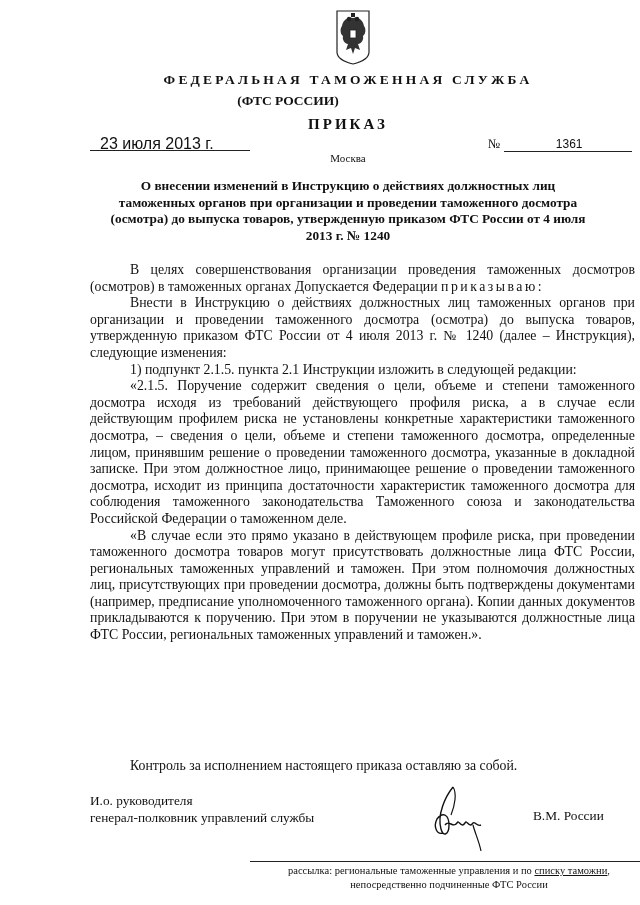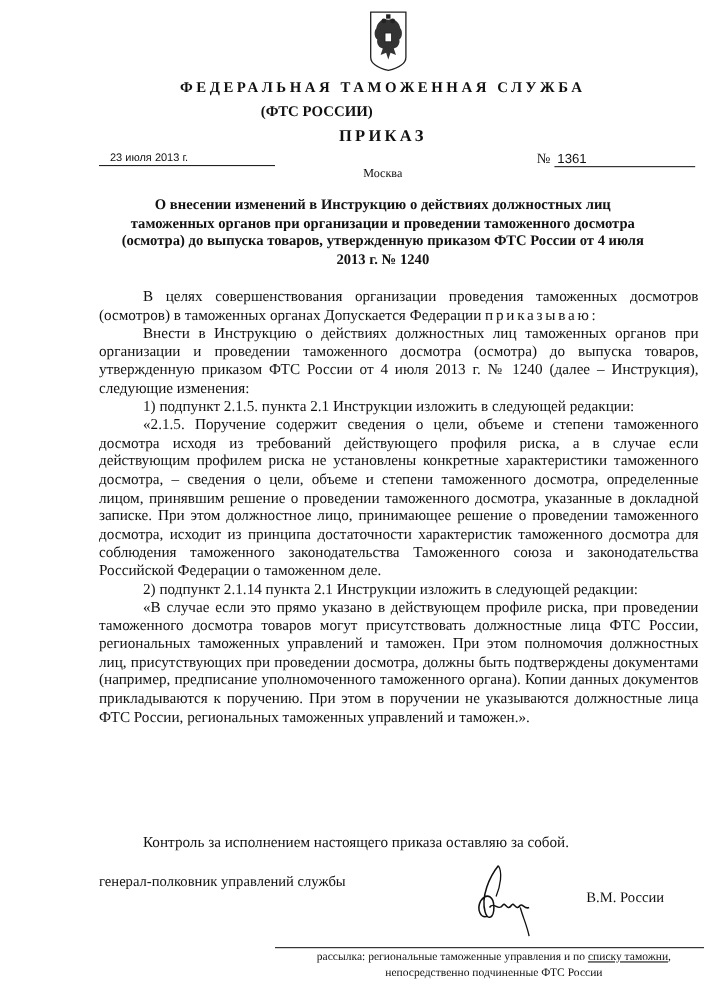--- a/index.html
+++ b/index.html
@@ -5,24 +5,24 @@
   html, body { margin: 0; padding: 0; background: #ffffff; }
   body { width: 640px; height: 905px; position: relative; overflow: hidden;
          font-family: "Liberation Serif", "DejaVu Serif", serif; color: #111; }
   .abs { position: absolute; margin-left: 28px; }
   .emblem { left: 306px; top: 8px; width: 38px; height: 58px; }
   .agency { left: 0; width: 640px; top: 72px; text-align: center; font-weight: bold;
             font-size: 13.5px; letter-spacing: 3.2px; }
   .agency-sub { left: 0; width: 520px; top: 93px; text-align: center; font-weight: bold; font-size: 13.5px; }
   .order-title { left: 0; width: 640px; top: 116px; text-align: center; font-weight: bold; font-size: 15px; letter-spacing: 3px; }
   .date { left: 62px; top: 137px; width: 160px; font-family: "Liberation Sans", "DejaVu Sans", sans-serif;
-          font-size: 10px; border-bottom: 1px solid #222; height: 14px; line-height: 14px; padding-left: 10px; box-sizing: border-box; }
+          font-size: 16px; border-bottom: 1px solid #222; height: 14px; line-height: 14px; padding-left: 10px; box-sizing: border-box; }
   .numwrap { left: 460px; top: 137px; width: 160px; height: 15px; font-size: 13px; line-height: 14px; }
   .num-sign { display: inline-block; }
-  .num-val { display: inline-block; width: 128px; border-bottom: 1px solid #222; font-family: "Liberation Sans", "DejaVu Sans", sans-serif; font-size: 12px; padding-left: 3px; box-sizing: border-box; }
+  .num-val { display: inline-block; width: 128px; border-bottom: 1px solid #222; font-family: "Liberation Sans", "DejaVu Sans", sans-serif; font-size: 12px; padding-left: 3px; box-sizing: border-box; text-align: center; }
   .city { left: 0; width: 640px; top: 152px; text-align: center; font-size: 11px; }
   .heading { left: 80px; width: 480px; top: 178px; text-align: center; font-weight: bold; font-size: 13.3px; line-height: 16.5px; }
   .body { left: 62px; width: 545px; top: 262px; font-size: 13.8px; line-height: 16.6px; text-align: justify; }
   .body p { margin: 0; text-indent: 40px; }
   .spaced { letter-spacing: 2.5px; }
   .control { left: 62px; width: 545px; top: 758px; font-size: 13.8px; line-height: 16.6px; text-indent: 40px; }
   .signer { left: 62px; top: 792px; font-size: 13.3px; line-height: 17px; }
   .signature { left: 395px; top: 785px; width: 75px; height: 68px; }
   .signer-name { left: 505px; top: 808px; font-size: 13.3px; }
   .dist-line { left: 222px; top: 861px; width: 398px; border-top: 1px solid #222; }
@@ -54,27 +54,27 @@
 </div>
 <div class="abs city">Москва</div>
 
 <div class="abs heading">О внесении изменений в Инструкцию о действиях должностных лиц таможенных органов при организации и проведении таможенного досмотра (осмотра) до выпуска товаров, утвержденную приказом ФТС России от 4 июля 2013 г. № 1240</div>
 
 <div class="abs body">
   <p><span>В целях совершенствования организации проведения таможенных досмотров (осмотров) в таможенных органах Допускается Федерации </span><span class="spaced">приказываю:</span></p>
   <p>Внести в Инструкцию о действиях должностных лиц таможенных органов при организации и проведении таможенного досмотра (осмотра) до выпуска товаров, утвержденную приказом ФТС России от 4 июля 2013 г. № 1240 (далее – Инструкция), следующие изменения:</p>
   <p>1) подпункт 2.1.5. пункта 2.1 Инструкции изложить в следующей редакции:</p>
   <p>«2.1.5. Поручение содержит сведения о цели, объеме и степени таможенного досмотра исходя из требований действующего профиля риска, а в случае если действующим профилем риска не установлены конкретные характеристики таможенного досмотра, – сведения о цели, объеме и степени таможенного досмотра, определенные лицом, принявшим решение о проведении таможенного досмотра, указанные в докладной записке. При этом должностное лицо, принимающее решение о проведении таможенного досмотра, исходит из принципа достаточности характеристик таможенного досмотра для соблюдения таможенного законодательства Таможенного союза и законодательства Российской Федерации о таможенном деле.</p>
-  <p>2) подпункт 2.1.14 пункта 2.1 Инструкции изложить в следующей редакции:</p>
   <p>«В случае если это прямо указано в действующем профиле  риска, при проведении таможенного досмотра товаров могут присутствовать должностные лица ФТС России, региональных таможенных управлений и таможен. При этом полномочия должностных лиц, присутствующих при проведении досмотра, должны быть подтверждены документами (например, предписание уполномоченного таможенного органа). Копии данных документов прикладываются к поручению. При этом в поручении не указываются должностные лица ФТС России, региональных таможенных управлений и таможен.».</p>
 </div>
 
 <div class="abs control">Контроль за исполнением настоящего приказа оставляю за собой.</div>
 
 <div class="abs signer">
+  <div>И.о. руководителя</div>
   <div>генерал-полковник управлений службы</div>
 </div>
 
 <div class="abs signature">
   <svg width="75" height="68" viewBox="0 0 75 68">
     <path d="M30 2 C22 12 14 30 18 44 C20 52 26 50 26 40 C26 30 20 26 14 34 C10 42 14 50 20 48" fill="none" stroke="#111" stroke-width="1.4"></path>
     <path d="M22 40 C26 34 30 44 34 38 C36 34 38 44 42 38 C44 34 46 44 50 38 C52 36 54 42 58 40" fill="none" stroke="#111" stroke-width="1.4"></path>
     <path d="M50 40 C52 48 56 56 58 66" fill="none" stroke="#111" stroke-width="1.2"></path>
     <path d="M30 2 C34 8 32 20 28 30" fill="none" stroke="#111" stroke-width="1.2"></path>
   </svg>

